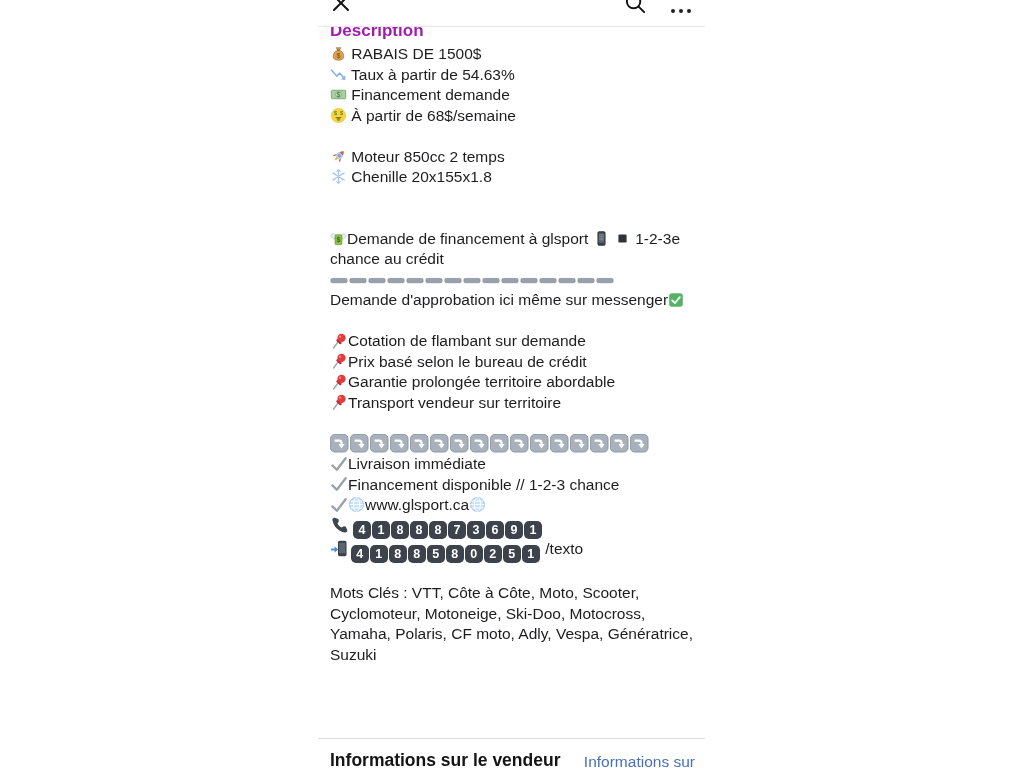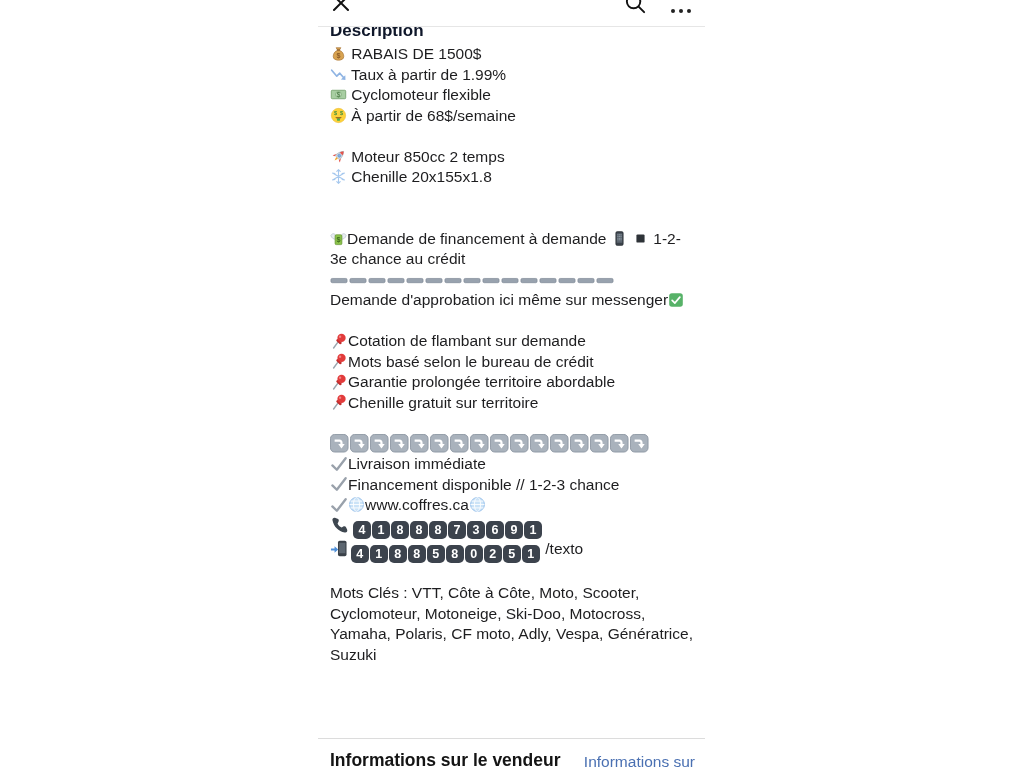--- a/index.html
+++ b/index.html
@@ -10,21 +10,21 @@
   
   .topbar{position:absolute;top:0;left:0;right:0;height:26px;background:#fff;z-index:5;
     border-bottom:1px solid #e6e6e6;}
   .topbar .icon{position:absolute;display:block;cursor:pointer;}
   .icon-close{left:13px;top:-7px;width:20px;height:20px;}
   .icon-search{left:306px;top:-8px;width:23px;height:23px;}
   .icon-more{left:352px;top:1px;width:22px;height:8px;}
 
   
   .section-title{position:absolute;top:19px;left:12px;z-index:1;margin:0;
-    font-size:17px;line-height:23px;font-weight:700;color:#0f172a;}
+    font-size:17px;line-height:23px;font-weight:700;color:#a21caf;}
 
   
   .content{position:absolute;top:44px;left:12px;width:367px;z-index:1;
     font-size:15.5px;line-height:20.5px;color:#1d1d1f;}
   .line{min-height:20.5px;}
   .line.blank{height:20.5px;}
 
   .em{display:inline-block;width:17px;height:17px;vertical-align:-3px;}
   .em svg{width:100%;height:100%;display:block;}
   .em-arrow-curving-down{width:18.5px;height:18.5px;vertical-align:-4px;margin-right:1.5px;}
@@ -78,26 +78,26 @@
 
     <div class="content" id="desc-lines">
         <div class="line"><span class="em em-money-bag"><svg viewBox="0 0 20 20">
               <path d="M7.2 3.2 L12.8 3.2 L11 6.2 C14.8 7.4 16.2 10.8 16.2 13.4 C16.2 16.6 13.4 17.8 10 17.8 C6.6 17.8 3.8 16.6 3.8 13.4 C3.8 10.8 5.2 7.4 9 6.2 Z" fill="#D8A351" stroke="#A9763A" stroke-width="0.8"></path>
               <path d="M8.2 5.9 L11.8 5.9" stroke="#8A5A28" stroke-width="1.4"></path>
               <text x="10" y="14.8" font-size="8.5" font-weight="bold" fill="#8A5A28" text-anchor="middle">$</text>
             </svg></span><span> RABAIS DE 1500$</span></div>
         <div class="line"><span class="em em-chart-decreasing"><svg viewBox="0 0 20 20">
               <path d="M2 5 L8 12 L11.5 8.5 L16.2 13.8" stroke="#8FB4E3" stroke-width="2" fill="none" stroke-linejoin="round" stroke-linecap="round"></path>
               <path d="M18 11 L18.2 16.4 L12.8 15.8 Z" fill="#8FB4E3"></path>
-            </svg></span><span> Taux à partir de 1.99%</span></div>
+            </svg></span><span> Taux à partir de 54.63%</span></div>
         <div class="line"><span class="em em-dollar-banknote"><svg viewBox="0 0 20 20">
               <rect x="1.5" y="5" width="17" height="10" rx="1.2" fill="#A8CEA2" stroke="#6B9A63" stroke-width="0.9"></rect>
               <circle cx="10" cy="10" r="3.4" fill="#C4E0BF" stroke="#6B9A63" stroke-width="0.7"></circle>
               <text x="10" y="12.8" font-size="7.5" font-weight="bold" fill="#4F7F49" text-anchor="middle">$</text>
-            </svg></span><span> Cyclomoteur flexible</span></div>
+            </svg></span><span> Financement demande</span></div>
         <div class="line"><span class="em em-money-mouth-face"><svg viewBox="0 0 20 20">
               <circle cx="10" cy="10" r="8.4" fill="#FDD23A" stroke="#E8B429" stroke-width="0.6"></circle>
               <text x="6.4" y="9.6" font-size="6.5" font-weight="bold" fill="#3E8E41" text-anchor="middle">$</text>
               <text x="13.6" y="9.6" font-size="6.5" font-weight="bold" fill="#3E8E41" text-anchor="middle">$</text>
               <path d="M6 12 Q10 15.6 14 12 Z" fill="#7A4F21"></path>
               <rect x="8.2" y="13.4" width="3.6" height="2.8" rx="1" fill="#4CAF50"></rect>
             </svg></span><span> À partir de 68$/semaine</span></div>
         <div class="line blank"></div>
         <div class="line"><span class="em em-rocket"><svg viewBox="0 0 20 20">
               <g transform="rotate(45 10 10)">
@@ -112,21 +112,21 @@
         <div class="line"><span class="em em-snowflake"><svg viewBox="0 0 20 20" stroke="#A6C8EE" stroke-width="1.3" stroke-linecap="round" fill="none">
               <path d="M10 2 V18 M3.1 6 L16.9 14 M16.9 6 L3.1 14 M10 2 L8 4 M10 2 L12 4 M10 18 L8 16 M10 18 L12 16 M3.1 6 L5.8 6.6 M3.1 14 L5.8 13.4 M16.9 6 L14.2 6.6 M16.9 14 L14.2 13.4"></path>
             </svg></span><span> Chenille 20x155x1.8</span></div>
         <div class="line blank"></div>
         <div class="line blank"></div>
         <div class="line"><span class="em em-money-with-wings"><svg viewBox="0 0 20 20">
               <path d="M1 6.5 C2.5 3.5 6 3.8 6.5 6.5 L6.5 11 C4 10.8 2 9.5 1 6.5 Z" fill="#E8EDF2" stroke="#AEB8C2" stroke-width="0.7"></path>
               <path d="M19 6.5 C17.5 3.5 14 3.8 13.5 6.5 L13.5 11 C16 10.8 18 9.5 19 6.5 Z" fill="#E8EDF2" stroke="#AEB8C2" stroke-width="0.7"></path>
               <rect x="6" y="5.6" width="8" height="11.6" rx="1.4" fill="#8BC34A" stroke="#5E8F2E" stroke-width="0.8"></rect>
               <text x="10" y="14.6" font-size="8.5" font-weight="bold" fill="#3E6B1E" text-anchor="middle">$</text>
-            </svg></span><span>Demande de financement à demande </span><span class="em em-mobile-phone"><svg viewBox="0 0 20 20">
+            </svg></span><span>Demande de financement à glsport </span><span class="em em-mobile-phone"><svg viewBox="0 0 20 20">
               <rect x="5.6" y="1.8" width="8.8" height="16.4" rx="1.8" fill="#3A4149" stroke="#22272C" stroke-width="0.6"></rect>
               <rect x="6.8" y="4" width="6.4" height="11" fill="#5C6670"></rect>
               <g fill="#9AA4AE">
                 <circle cx="8.2" cy="5.6" r="0.6"></circle>
                 <circle cx="10" cy="5.6" r="0.6"></circle>
                 <circle cx="11.8" cy="5.6" r="0.6"></circle>
                 <circle cx="8.2" cy="7.6" r="0.6"></circle>
                 <circle cx="10" cy="7.6" r="0.6"></circle>
                 <circle cx="11.8" cy="7.6" r="0.6"></circle>
                 <circle cx="8.2" cy="9.6" r="0.6"></circle>
@@ -179,33 +179,33 @@
               <path d="M4 17.8 L9.4 10.4" stroke="#9CA6AF" stroke-width="1.6" stroke-linecap="round"></path>
               <path d="M8.4 9.2 L11.6 12.2" stroke="#C22E2E" stroke-width="2.8" stroke-linecap="round"></path>
               <circle cx="12.8" cy="6.6" r="4.6" fill="#E23B3B"></circle>
               <circle cx="11.2" cy="5.2" r="1.3" fill="#F08A8A"></circle>
             </svg></span><span>Cotation de flambant sur demande</span></div>
         <div class="line"><span class="em em-pushpin"><svg viewBox="0 0 20 20">
               <path d="M4 17.8 L9.4 10.4" stroke="#9CA6AF" stroke-width="1.6" stroke-linecap="round"></path>
               <path d="M8.4 9.2 L11.6 12.2" stroke="#C22E2E" stroke-width="2.8" stroke-linecap="round"></path>
               <circle cx="12.8" cy="6.6" r="4.6" fill="#E23B3B"></circle>
               <circle cx="11.2" cy="5.2" r="1.3" fill="#F08A8A"></circle>
-            </svg></span><span>Mots basé selon le bureau de crédit</span></div>
+            </svg></span><span>Prix basé selon le bureau de crédit</span></div>
         <div class="line"><span class="em em-pushpin"><svg viewBox="0 0 20 20">
               <path d="M4 17.8 L9.4 10.4" stroke="#9CA6AF" stroke-width="1.6" stroke-linecap="round"></path>
               <path d="M8.4 9.2 L11.6 12.2" stroke="#C22E2E" stroke-width="2.8" stroke-linecap="round"></path>
               <circle cx="12.8" cy="6.6" r="4.6" fill="#E23B3B"></circle>
               <circle cx="11.2" cy="5.2" r="1.3" fill="#F08A8A"></circle>
             </svg></span><span>Garantie prolongée territoire abordable</span></div>
         <div class="line"><span class="em em-pushpin"><svg viewBox="0 0 20 20">
               <path d="M4 17.8 L9.4 10.4" stroke="#9CA6AF" stroke-width="1.6" stroke-linecap="round"></path>
               <path d="M8.4 9.2 L11.6 12.2" stroke="#C22E2E" stroke-width="2.8" stroke-linecap="round"></path>
               <circle cx="12.8" cy="6.6" r="4.6" fill="#E23B3B"></circle>
               <circle cx="11.2" cy="5.2" r="1.3" fill="#F08A8A"></circle>
-            </svg></span><span>Chenille gratuit sur territoire</span></div>
+            </svg></span><span>Transport vendeur sur territoire</span></div>
         <div class="line blank"></div>
         <div class="line"><span class="em em-arrow-curving-down"><svg viewBox="0 0 20 20">
               <rect x="0.5" y="0.5" width="19" height="19" rx="4.5" fill="#A9B2BC" stroke="#8D97A3" stroke-width="1"></rect>
               <path d="M5 7.2 H10.2 Q12.4 7.2 12.4 9.4 V11" stroke="#fff" stroke-width="2.4" fill="none"></path>
               <path d="M8.9 10.8 H15.9 L12.4 15.6 Z" fill="#fff"></path>
             </svg></span><span class="em em-arrow-curving-down"><svg viewBox="0 0 20 20">
               <rect x="0.5" y="0.5" width="19" height="19" rx="4.5" fill="#A9B2BC" stroke="#8D97A3" stroke-width="1"></rect>
               <path d="M5 7.2 H10.2 Q12.4 7.2 12.4 9.4 V11" stroke="#fff" stroke-width="2.4" fill="none"></path>
               <path d="M8.9 10.8 H15.9 L12.4 15.6 Z" fill="#fff"></path>
             </svg></span><span class="em em-arrow-curving-down"><svg viewBox="0 0 20 20">
@@ -270,21 +270,21 @@
             </svg></span><span>Livraison immédiate</span></div>
         <div class="line"><span class="em em-check-mark"><svg viewBox="0 0 20 20">
               <path d="M2.6 11.6 L7.6 16.4 L17.4 3.6" stroke="#99A1AB" stroke-width="2.6" fill="none" stroke-linecap="round" stroke-linejoin="round"></path>
             </svg></span><span>Financement disponible // 1-2-3 chance</span></div>
         <div class="line"><span class="em em-check-mark"><svg viewBox="0 0 20 20">
               <path d="M2.6 11.6 L7.6 16.4 L17.4 3.6" stroke="#99A1AB" stroke-width="2.6" fill="none" stroke-linecap="round" stroke-linejoin="round"></path>
             </svg></span><span class="em em-globe"><svg viewBox="0 0 20 20">
               <circle cx="10" cy="10" r="8.2" fill="#CBE3F7" stroke="#8FBBE8" stroke-width="1"></circle>
               <ellipse cx="10" cy="10" rx="3.6" ry="8.2" fill="none" stroke="#fff" stroke-width="1"></ellipse>
               <path d="M1.8 10 H18.2 M3 6 H17 M3 14 H17" stroke="#fff" stroke-width="1" fill="none"></path>
-            </svg></span><span>www.coffres.ca</span><span class="em em-globe"><svg viewBox="0 0 20 20">
+            </svg></span><span>www.glsport.ca</span><span class="em em-globe"><svg viewBox="0 0 20 20">
               <circle cx="10" cy="10" r="8.2" fill="#CBE3F7" stroke="#8FBBE8" stroke-width="1"></circle>
               <ellipse cx="10" cy="10" rx="3.6" ry="8.2" fill="none" stroke="#fff" stroke-width="1"></ellipse>
               <path d="M1.8 10 H18.2 M3 6 H17 M3 14 H17" stroke="#fff" stroke-width="1" fill="none"></path>
             </svg></span></div>
         <div class="line"><span class="em em-telephone-receiver"><svg viewBox="0 0 20 20">
               <path d="M2.6 4.4 C2.2 2.6 4 1.2 5.8 2 L8 3 C9.4 3.6 9.6 5 8.8 6.4 L8 7.8 C8.6 9.6 10.4 11.4 12.2 12 L13.6 11.2 C15 10.4 16.4 10.6 17 12 L18 14.2 C18.8 16 17.4 17.8 15.6 17.4 C8.8 16 4 11.2 2.6 4.4 Z" fill="#3E4750"></path>
             </svg></span><span> </span><span class="keycap">4</span><span class="keycap">1</span><span class="keycap">8</span><span class="keycap">8</span><span class="keycap">8</span><span class="keycap">7</span><span class="keycap">3</span><span class="keycap">6</span><span class="keycap">9</span><span class="keycap">1</span></div>
         <div class="line"><span class="em em-mobile-phone-arrow"><svg viewBox="0 0 20 20">
               <rect x="8.4" y="1.8" width="9" height="16.4" rx="1.8" fill="#3A4149"></rect>
               <rect x="9.6" y="4" width="6.6" height="11" fill="#5C6670"></rect>

